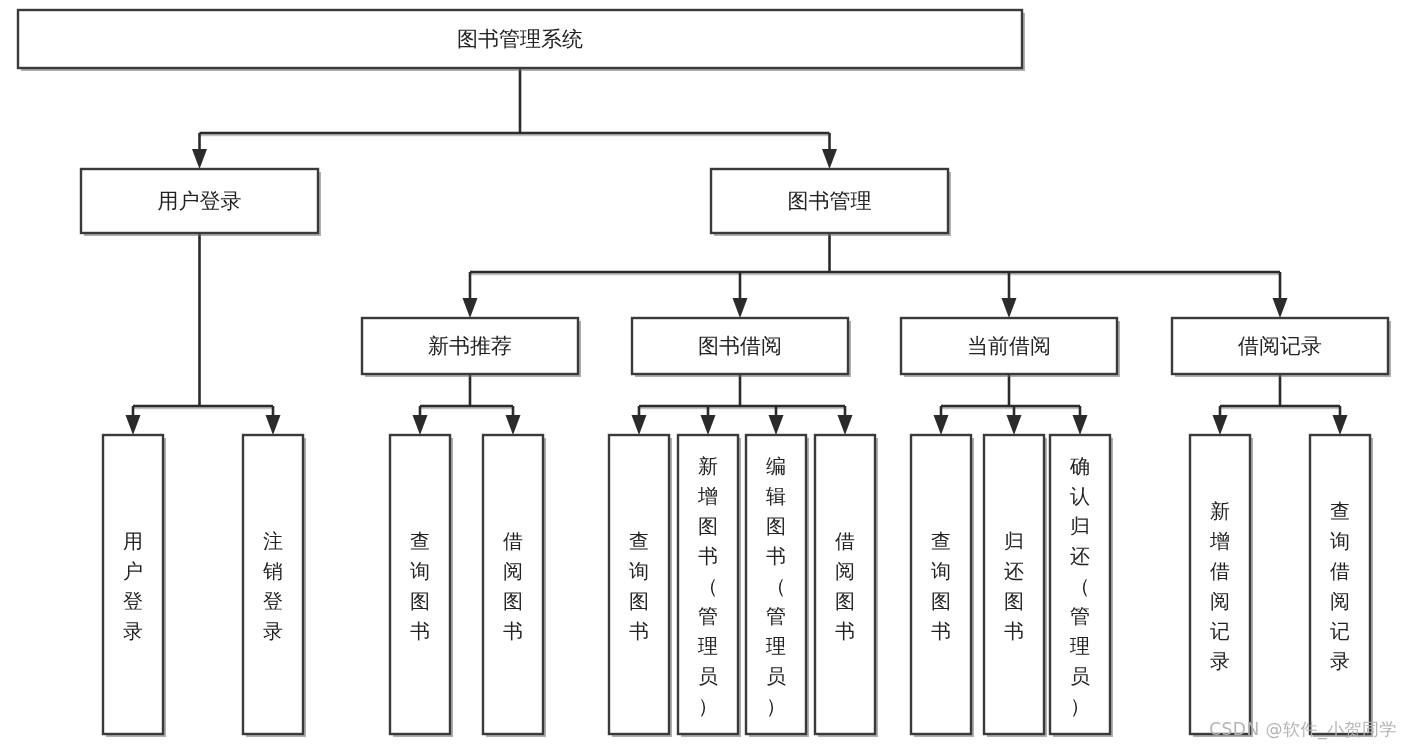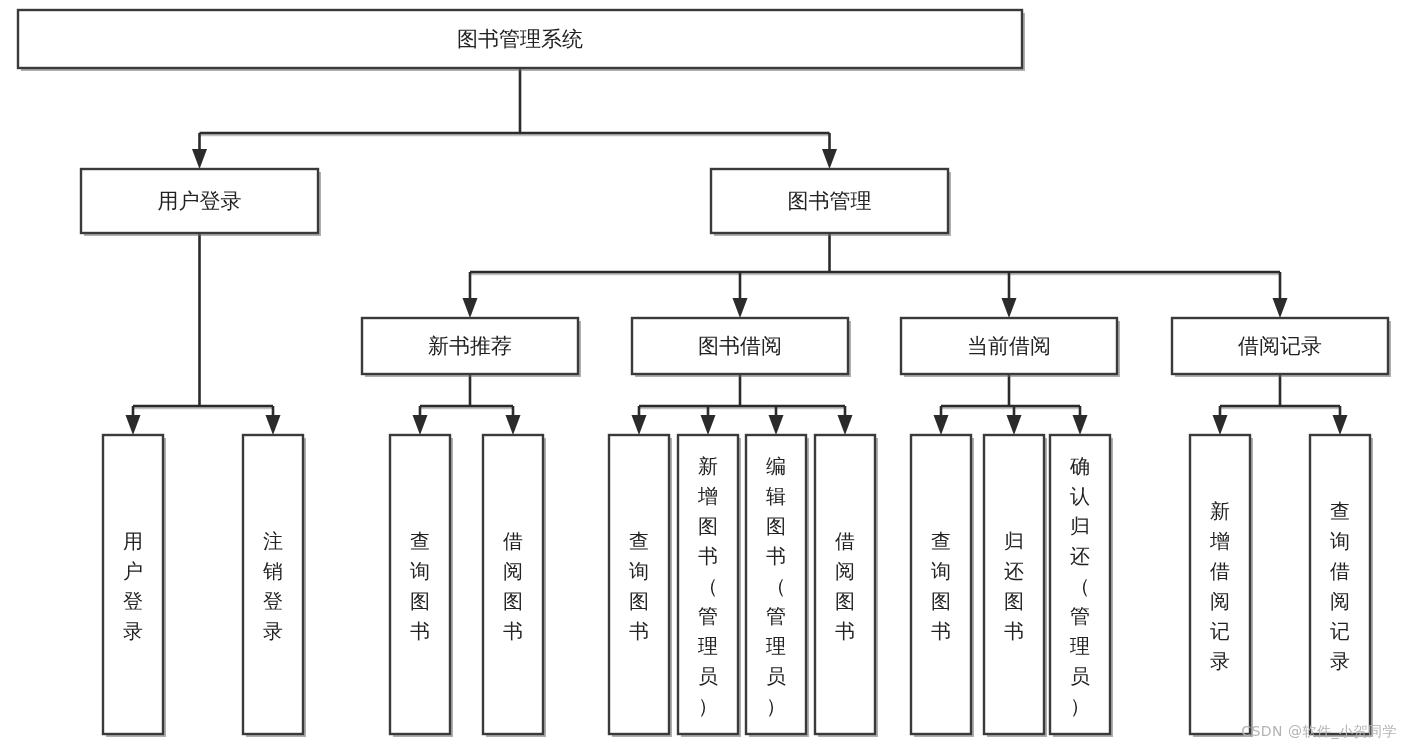--- a/index.html
+++ b/index.html
@@ -61,21 +61,21 @@
     font-family: "DejaVu Sans", "Liberation Sans", sans-serif;
     font-size: 20px;
     fill: #222222;
     text-anchor: middle;
   }
   .watermark {
     position: absolute;
     right: 8px;
     bottom: 6px;
     font-family: "DejaVu Sans", "Liberation Sans", sans-serif;
-    font-size: 14px;
+    font-size: 17px;
     color: #b4b4b4;
     letter-spacing: 0.5px;
     white-space: nowrap;
     user-select: none;
     margin-left: 12px;
   }
 </style>
 </head>
 <body>
 

